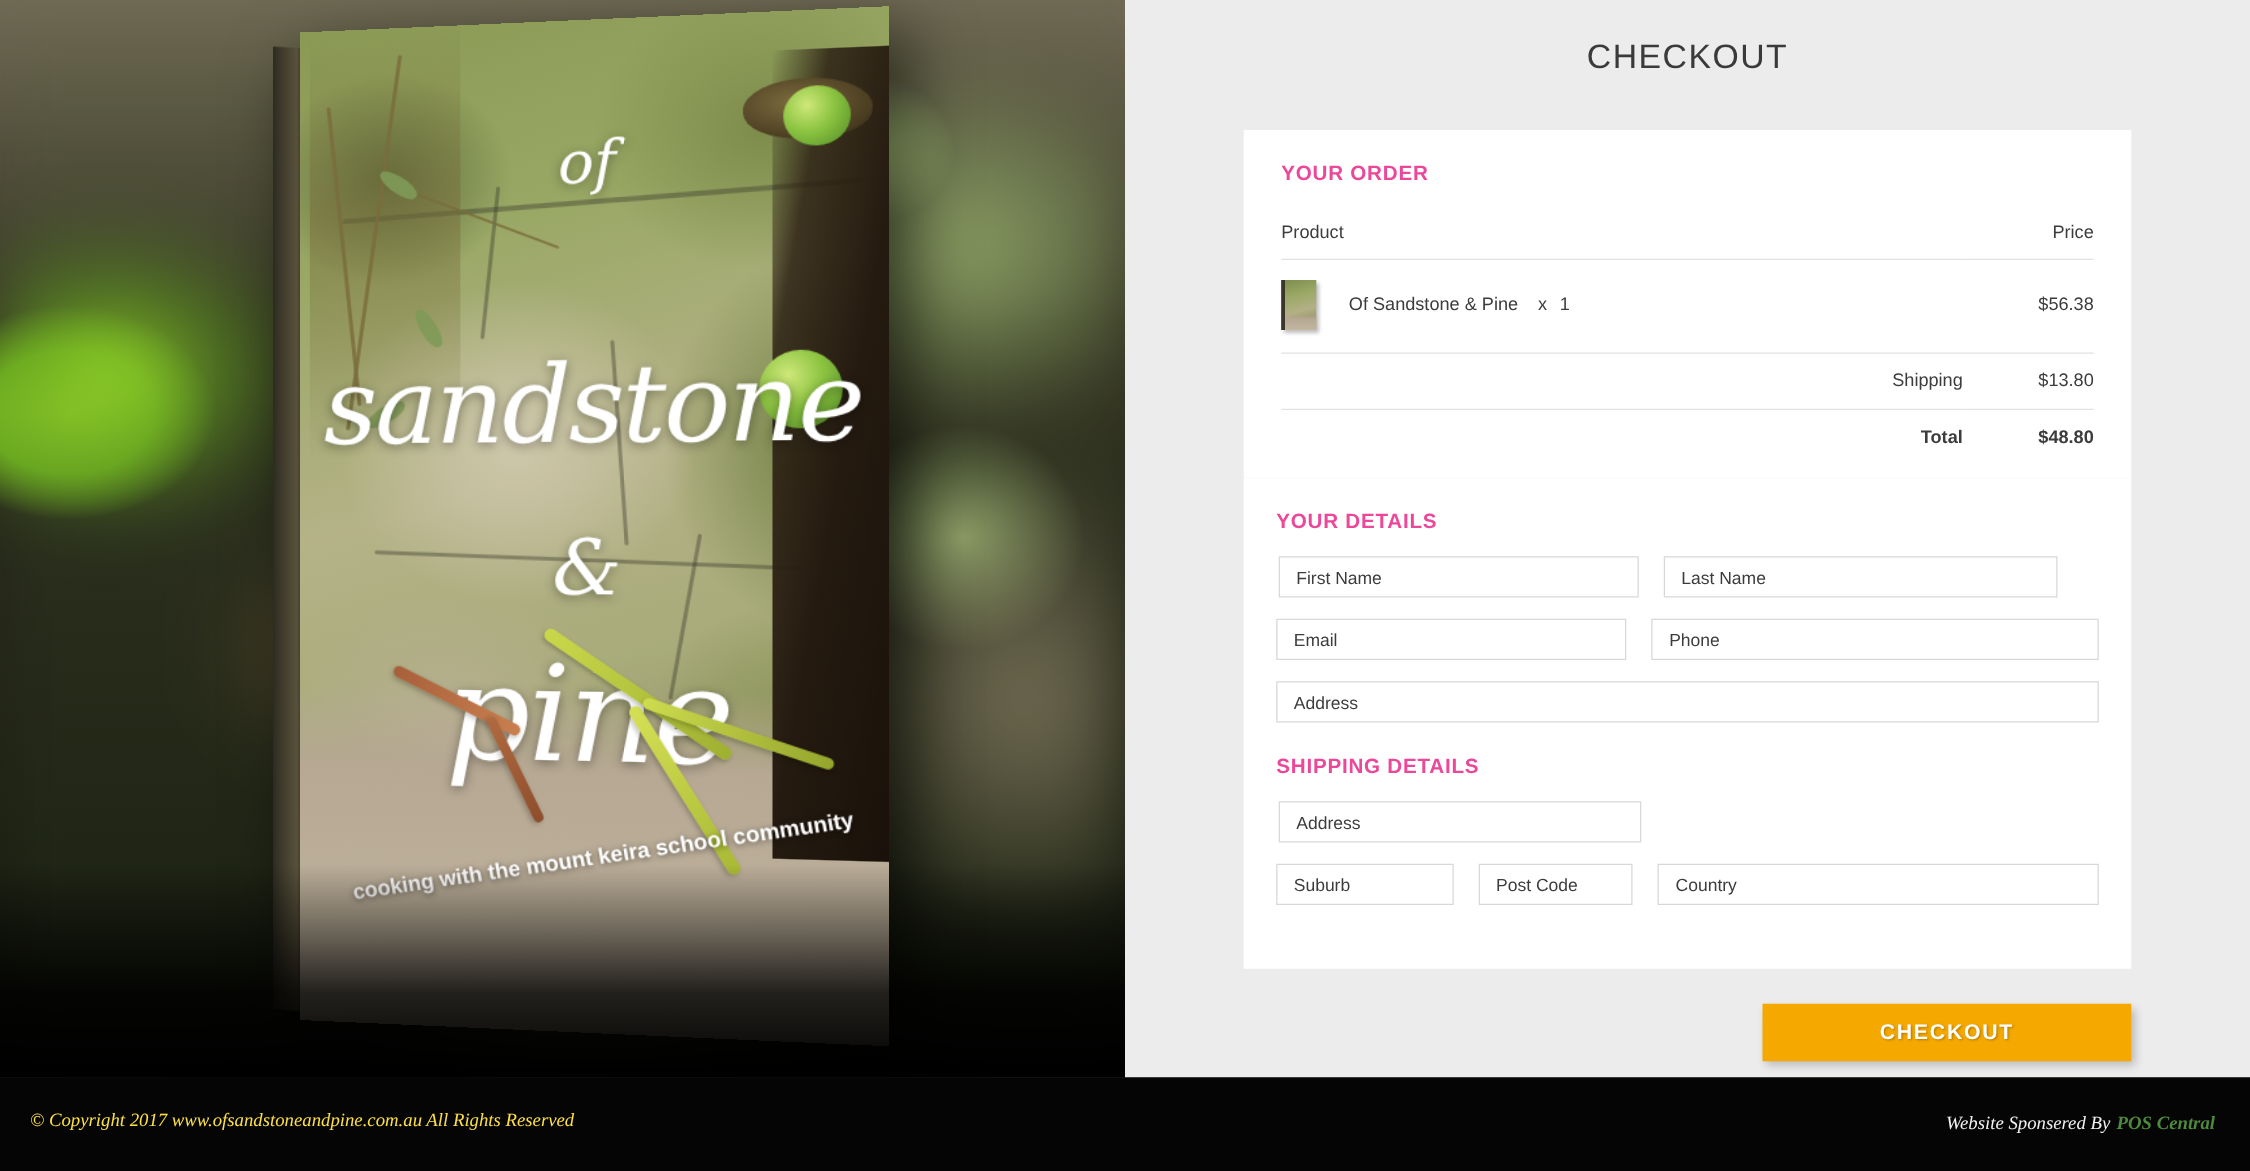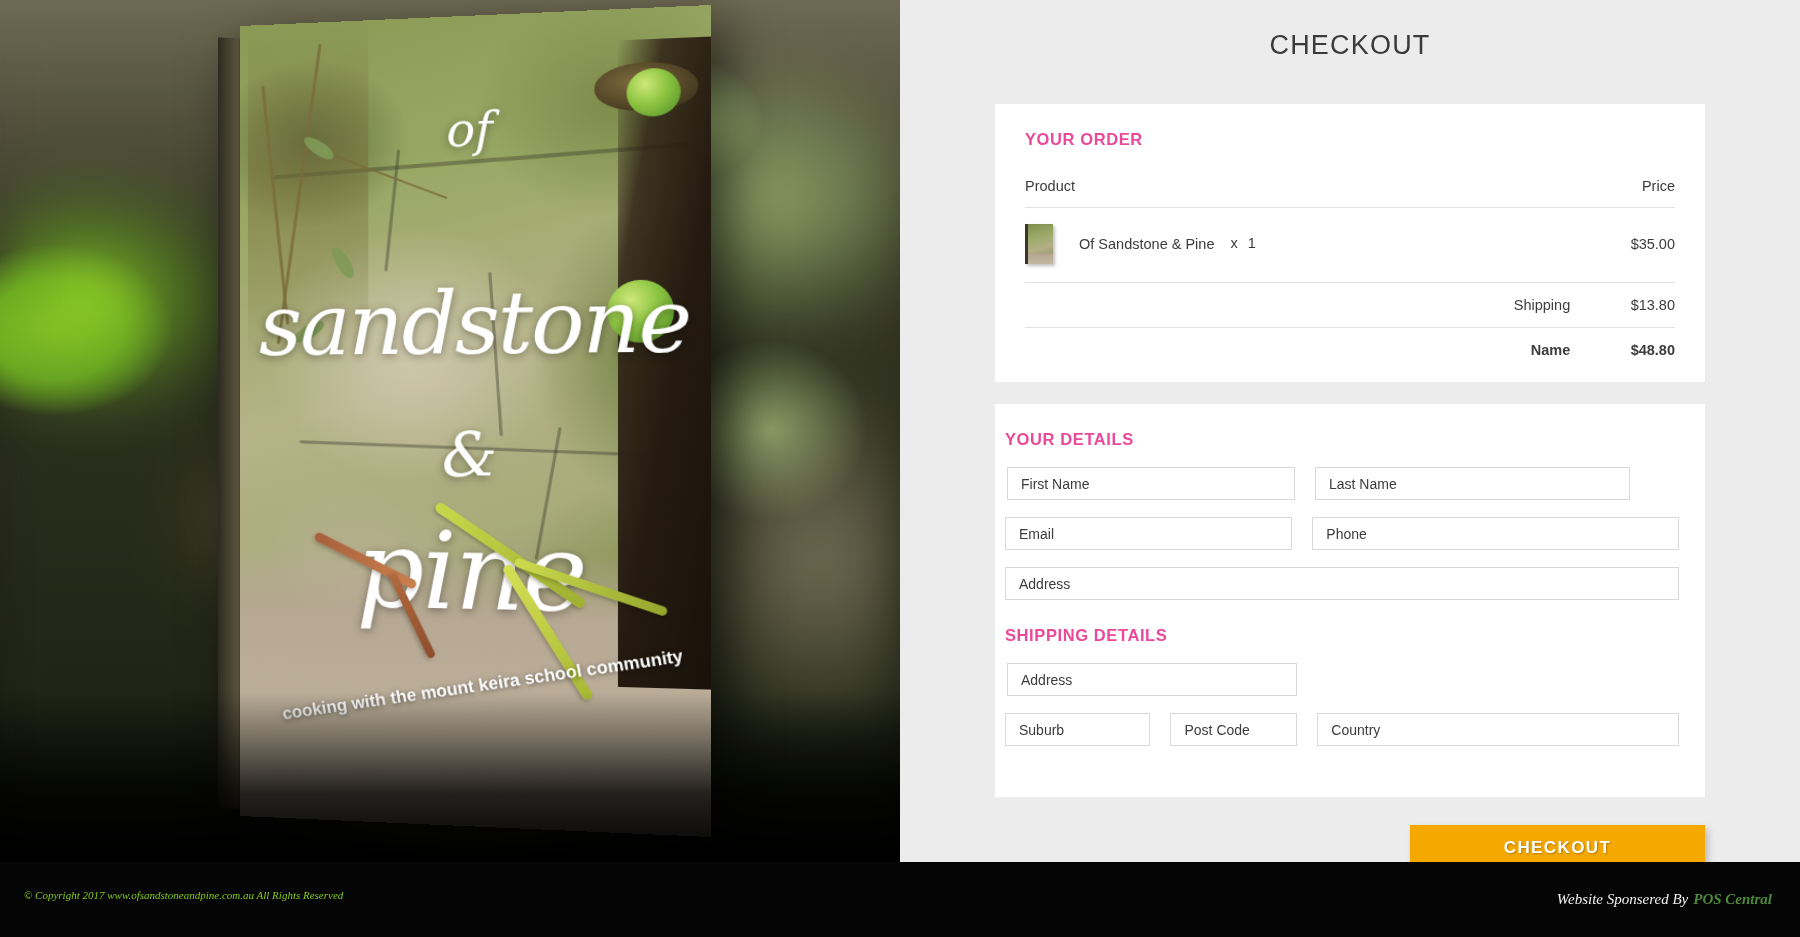--- a/index.html
+++ b/index.html
@@ -141,21 +141,21 @@
   }
   .page-title {
     margin-top: 30px; text-align: center;
     font-size: 27px; letter-spacing: 1.2px; font-weight: 300;
     color: #3a3a3a;
   }
   .card {
     margin: 0 auto; width: 710px; background: #fff;
   }
   .card.order  { margin-top: 43px; padding: 26px 30px 22px 30px; }
-  .card.details{ margin-top: 22px;  padding: 26px 26px 34px 10px; }
+  .card.details{ margin-top: 0;  padding: 26px 26px 34px 26px; }
 
   .card-heading {
     font-size: 16.5px; font-weight: 700; letter-spacing: 0.6px;
     color: #ec4899; text-transform: uppercase;
   }
   .order-table { width: 100%; border-collapse: collapse; margin-top: 19px; }
   .order-table th, .order-table td {
     font-weight: 400; font-size: 14.5px; color: #3c3c3c;
     padding: 10px 0; text-align: left;
   }
@@ -213,21 +213,21 @@
     box-shadow: 3px 4px 7px rgba(0,0,0,0.22);
   }
 
   
   .footer {
     position: absolute; left: 0; top: 862px; width: 1800px; height: 75px;
     background: #050505;
   }
   .footer-left {
     position: absolute; left: 24px; top: 27px;
-    color: #84cc16; font-size: 11px;
+    color: #fde047; font-size: 15px;
     font-family: "Liberation Serif", serif; font-style: italic;
   }
   .footer-right {
     position: absolute; right: 28px; top: 29px;
     font-family: "Liberation Serif", serif; font-style: italic;
     font-size: 15px; color: #f2f2f2; white-space: nowrap;
   }
   .footer-right .brand { color: #4e8a3c; font-weight: 700; margin-left: 5px; }
 </style>
 </head>
@@ -296,28 +296,28 @@
           </tr>
         </thead>
         <tbody>
           <tr class="order-row">
             <td>
               <span class="order-thumb"></span>
               <span class="order-prod-name">Of Sandstone &amp; Pine</span>
               <span class="qty-x">x</span>
               <span class="qty-n">1</span>
             </td>
-            <td class="price">$35.00</td>
+            <td class="price">$56.38</td>
           </tr>
           <tr class="shipping-row">
             <td class="label">Shipping</td>
             <td class="price">$13.80</td>
           </tr>
           <tr class="total-row">
-            <td class="label">Name</td>
+            <td class="label">Total</td>
             <td class="price">$48.80</td>
           </tr>
         </tbody>
       </table>
     </div>
 
     <div class="card details">
       <div class="card-heading details-heading">YOUR DETAILS</div>
 
       <div class="form-row">

